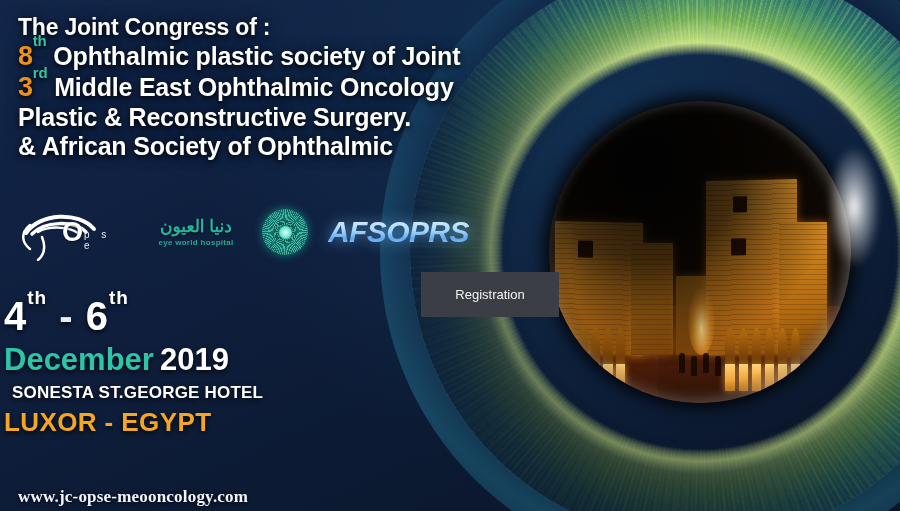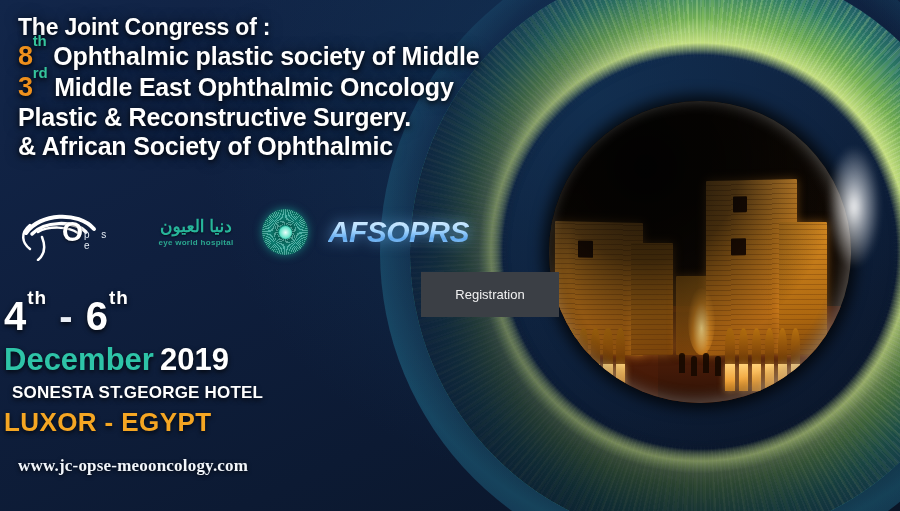--- a/index.html
+++ b/index.html
@@ -175,21 +175,21 @@
     text-shadow:0 2px 5px rgba(0,0,0,.8);}
   .d-days{font-size:40px;font-weight:bold;line-height:1;letter-spacing:1px;}
   .d-days sup{font-size:19px;top:-.62em;position:relative;}
   .d-days .dash{color:#e9eef5;font-weight:bold;}
   .d-month{margin-top:8px;font-size:31px;font-weight:bold;line-height:1;}
   .d-month .mon{color:#2ec4a8;}
   .d-month .yr{color:#fff;margin-left:6px;}
   .d-hotel{margin-top:8px;font-size:17px;font-weight:bold;letter-spacing:.2px;color:#fff;margin-left:8px;}
   .d-city{margin-top:4px;font-size:26px;font-weight:bold;color:#f5a623;letter-spacing:.4px;}
 
-  .url{position:absolute;left:18px;top:456px;color:#f2f6fb;font-size:17px;
+  .url{position:absolute;left:18px;top:487px;color:#f2f6fb;font-size:17px;
     font-family:"Liberation Serif",serif;font-weight:bold;letter-spacing:.2px;
     text-shadow:0 1px 4px rgba(0,0,0,.8);}
 
   
   .reg-box{position:absolute;left:421px;top:272px;width:138px;height:45px;
     background:#3b3f45;display:flex;align-items:center;justify-content:center;
     color:#f2f2f2;font-size:13px;}
 </style>
 </head>
 <body>
@@ -270,21 +270,21 @@
       <div class="pupil-vig"></div>
     </div>
     <div class="rim-light"></div>
     <div class="glare"></div>
   </div>
 
   <div class="content">
 
     <div class="headline">
       <div class="hl-line first">The Joint Congress of :</div>
-      <div class="hl-line"><span class="ord"><span>8</span><sup>th</sup></span> <span>Ophthalmic plastic society of Middle</span></div>
+      <div class="hl-line"><span class="ord"><span>8</span><sup>th</sup></span> <span>Ophthalmic plastic society of Joint</span></div>
       <div class="hl-line"><span class="ord"><span>3</span><sup>rd</sup></span> <span>Middle East Ophthalmic Oncology</span></div>
       <div class="hl-line">Plastic &amp; Reconstructive Surgery.</div>
       <div class="hl-line">&amp;  African Society of Ophthalmic</div>
     </div>
 
     <div class="logos">
 
       <div class="logo-opse">
         <svg width="108" height="58" viewBox="0 0 108 58">
           <path d="M10 30 C24 10, 62 8, 78 26" stroke="#ffffff" stroke-width="4" fill="none" stroke-linecap="round"></path>

